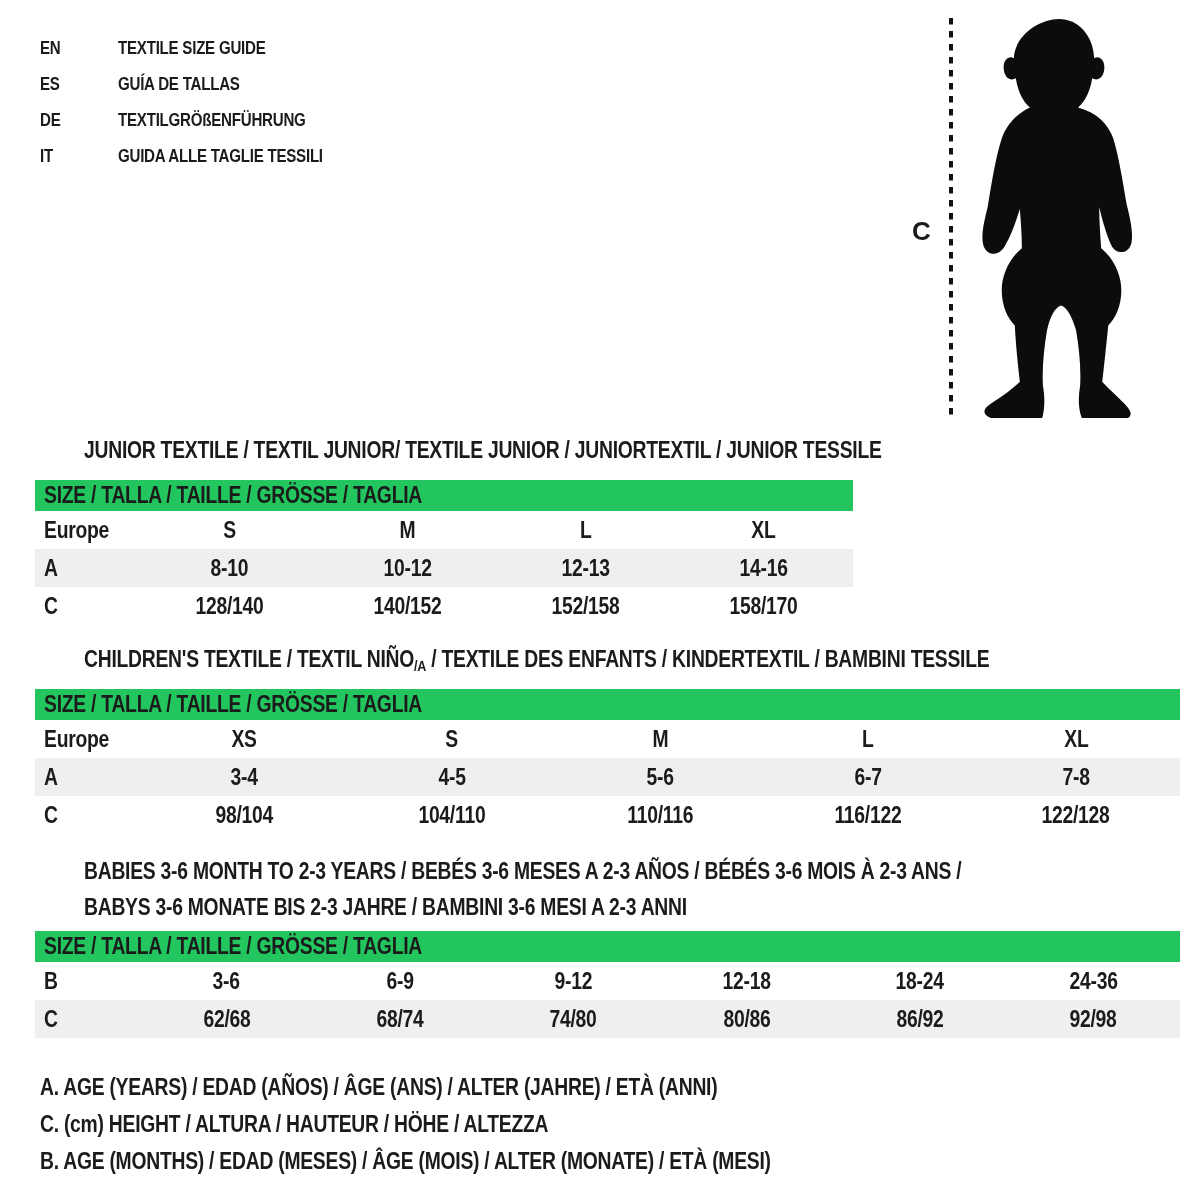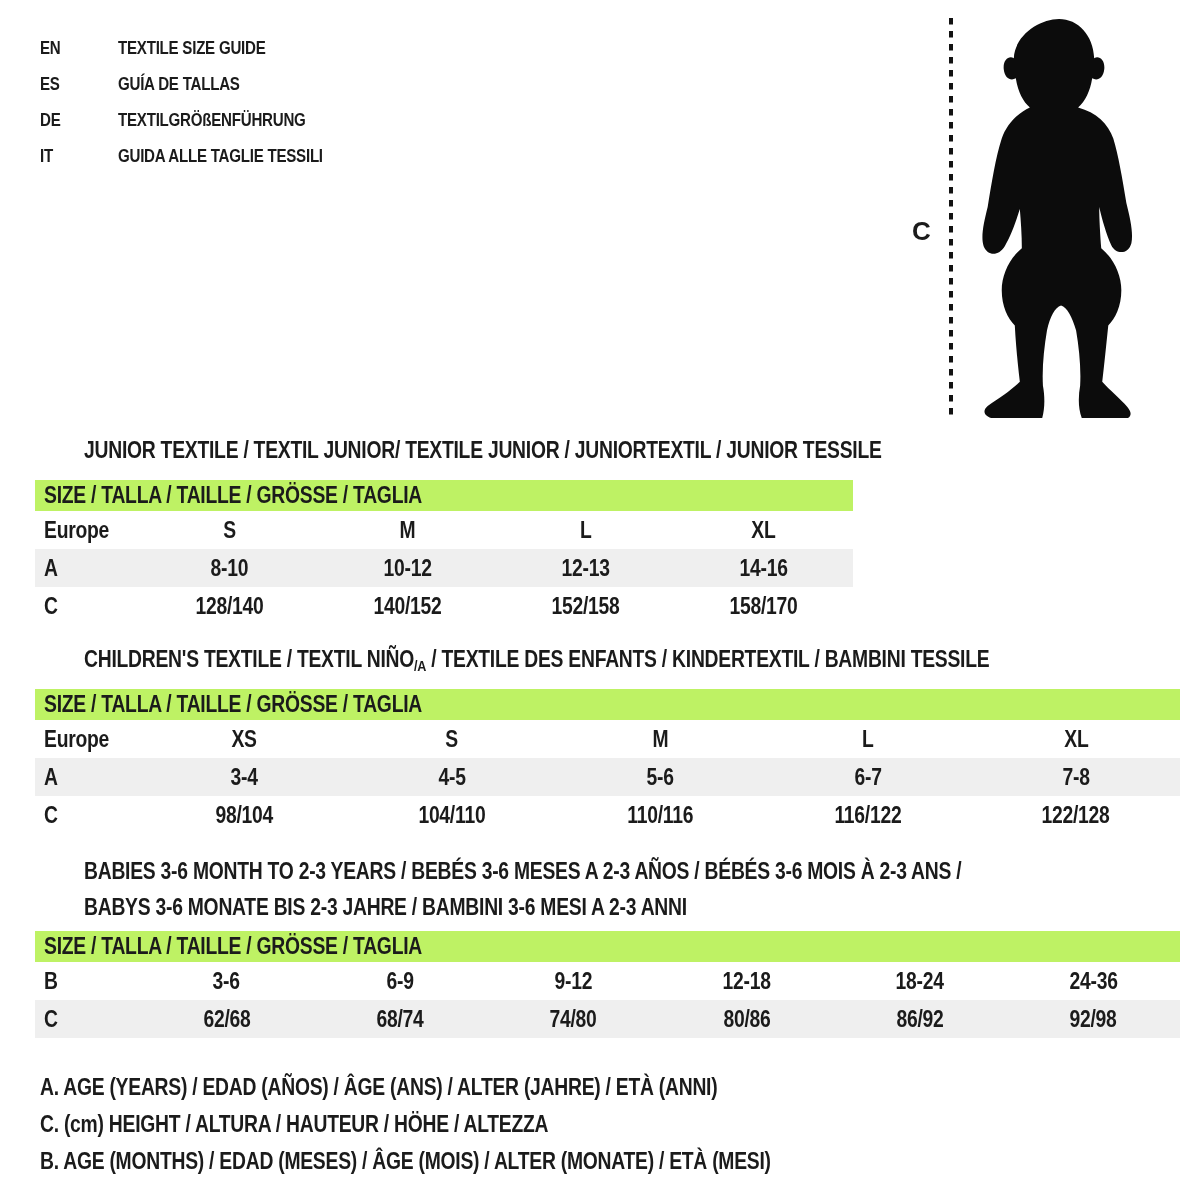--- a/index.html
+++ b/index.html
@@ -20,21 +20,21 @@
 
   
   .c-label{left:912px;top:216px;font-size:26px;}
 
   
   .sec-title{left:40px;font-size:23px;line-height:28px;margin-left:44px;}
   .sub{font-size:15px;vertical-align:-4px;}
 
   
   .tbl{left:35px;}
-  .thdr{height:31px;background:#bef264;display:flex;align-items:center;padding-left:9px;font-size:23px;}
+  .thdr{height:31px;background:#22c55e;display:flex;align-items:center;padding-left:9px;font-size:23px;}
   .trow{display:grid;height:38px;align-items:center;font-size:23px;}
   .cols5{grid-template-columns:105px repeat(4,1fr);}
   .cols6{grid-template-columns:105px repeat(5,1fr);}
   .cols7{grid-template-columns:105px repeat(6,1fr);}
   .lbl{padding-left:9px;text-align:left;}
   .val{text-align:center;}
   .stripe{background:#efefef;}
 
   
   .legend{left:40px;top:1069px;font-size:23px;}

